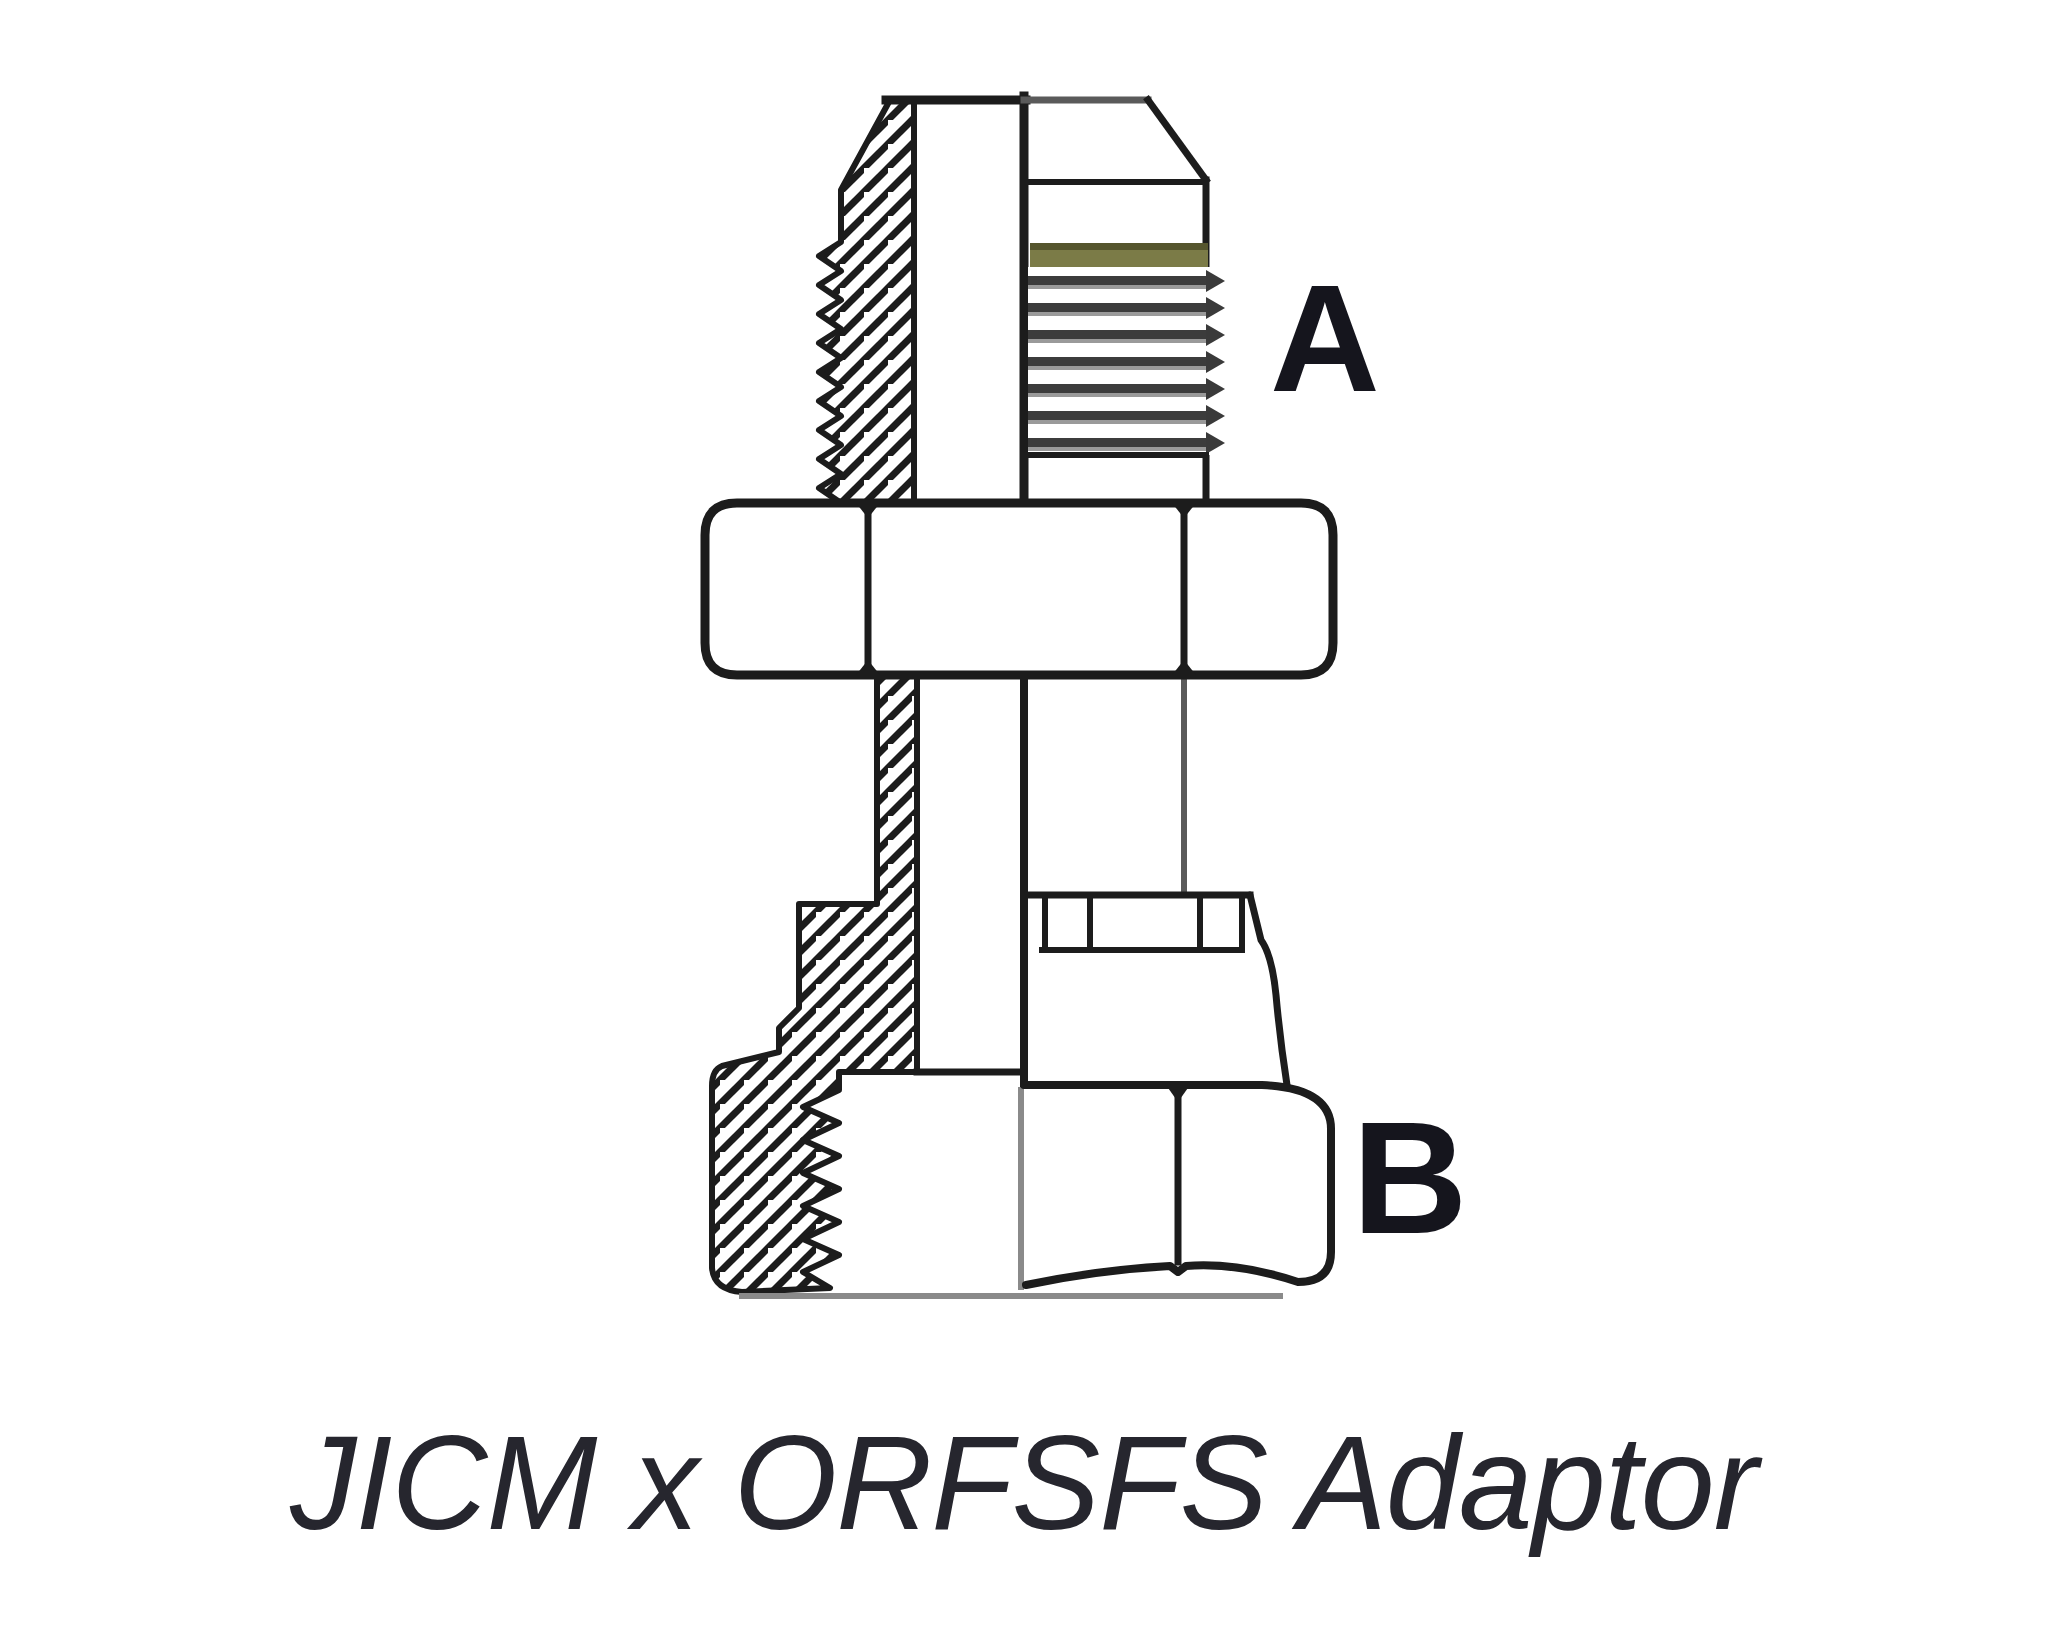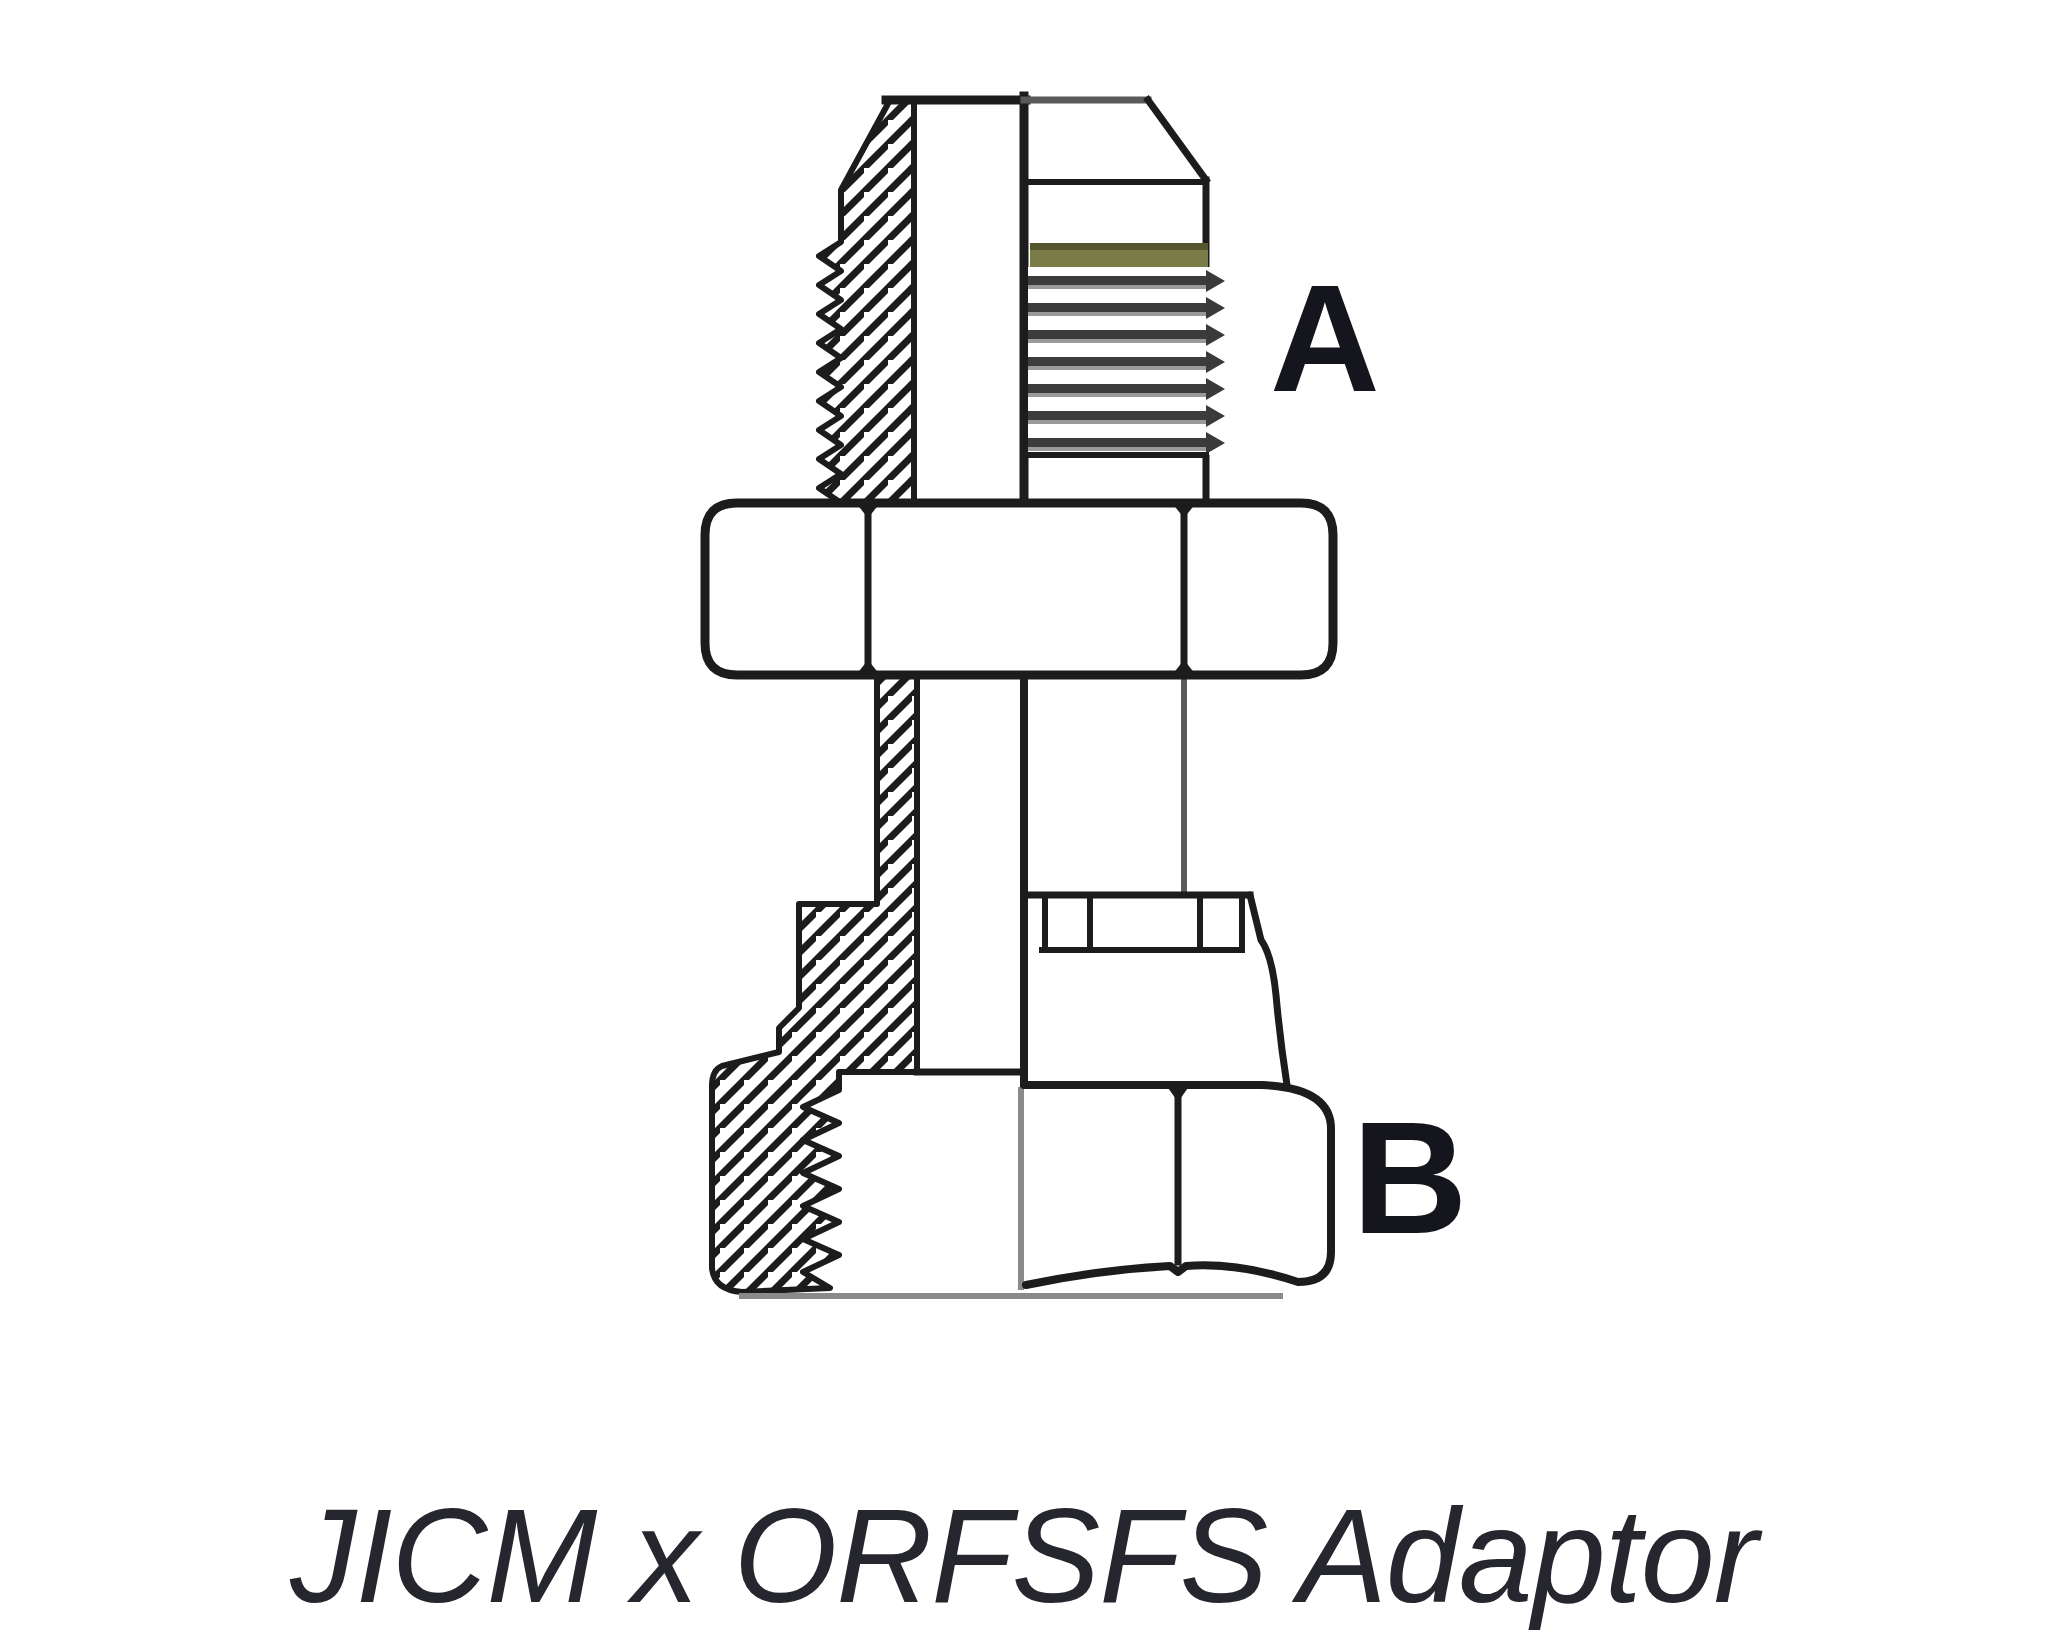--- a/index.html
+++ b/index.html
@@ -21,21 +21,21 @@
   .port-label{
     position:absolute;
     color:var(--label-text,#15151d);
     font-weight:bold;
     line-height:1;
   }
   .label-a{left:1270px;top:262px;font-size:152px;}
   .label-b{left:1352px;top:1098px;font-size:160px;}
   .caption{
     position:absolute;
-    left:0;right:0;top:1490px;
+    left:0;right:0;top:1417px;
     text-align:center;
     font-size:133px;
     font-style:italic;
     letter-spacing:-1px;
     color:var(--caption-text,#26262e);
     line-height:1;
   }
 </style>
 </head>
 <body>

